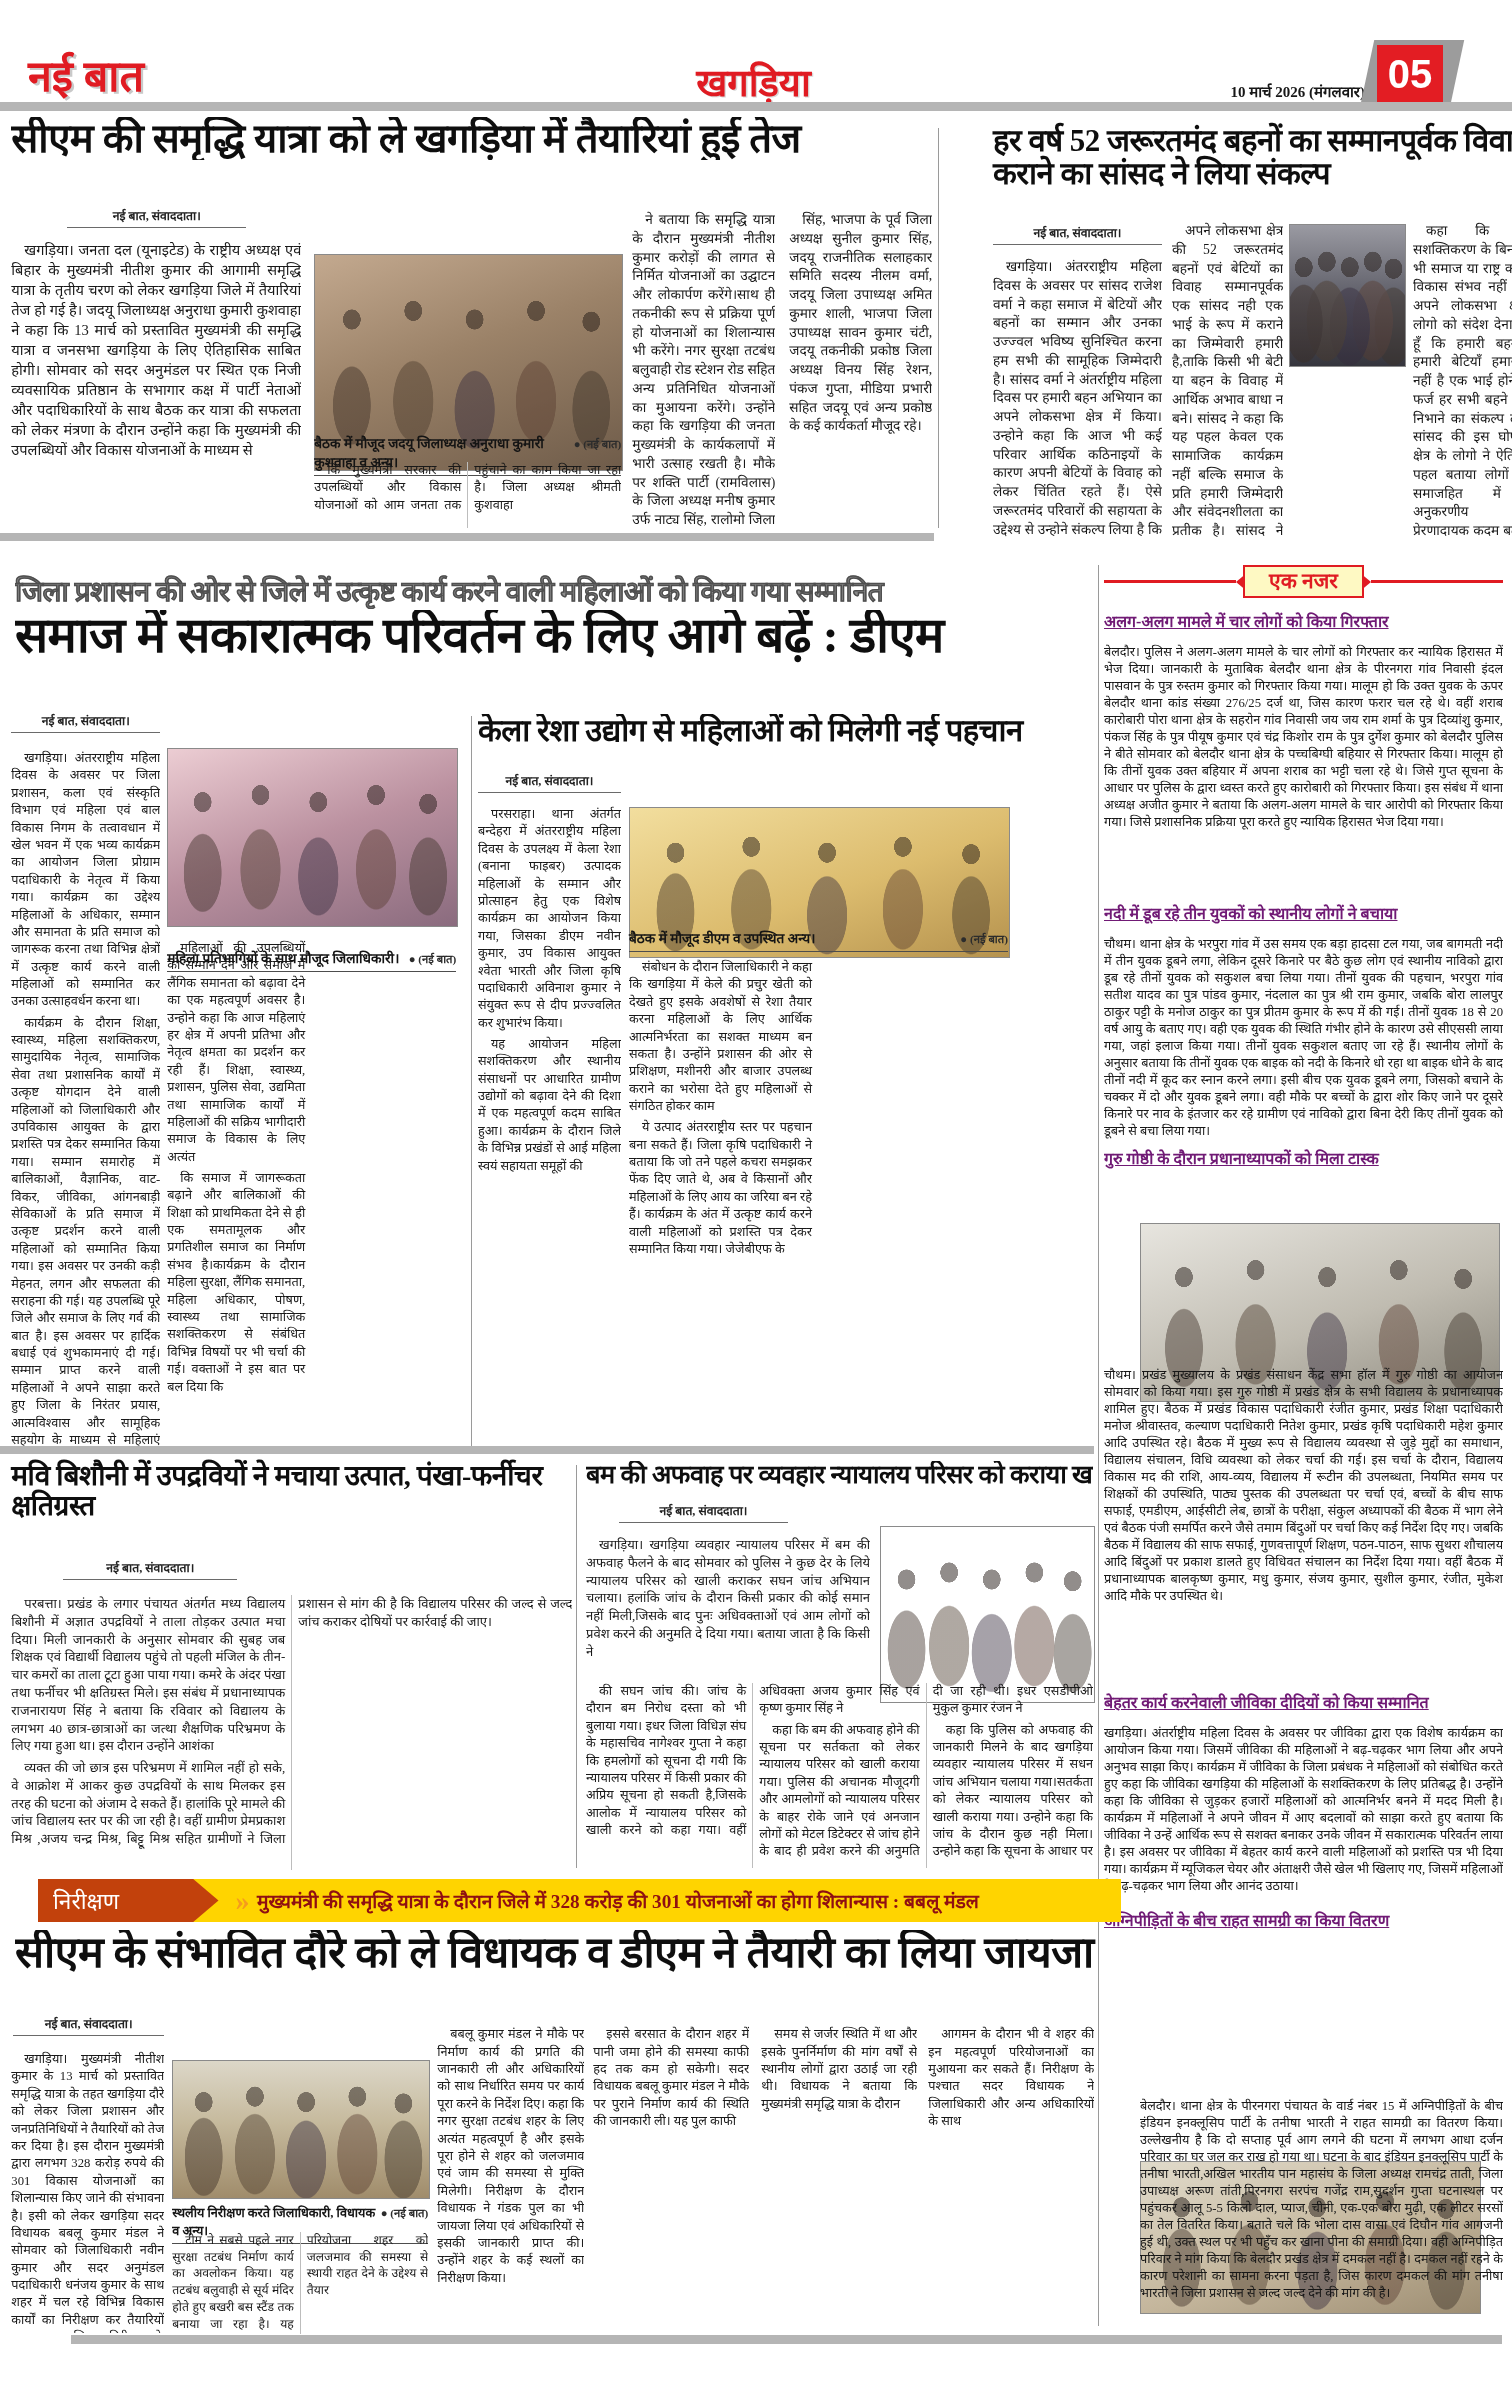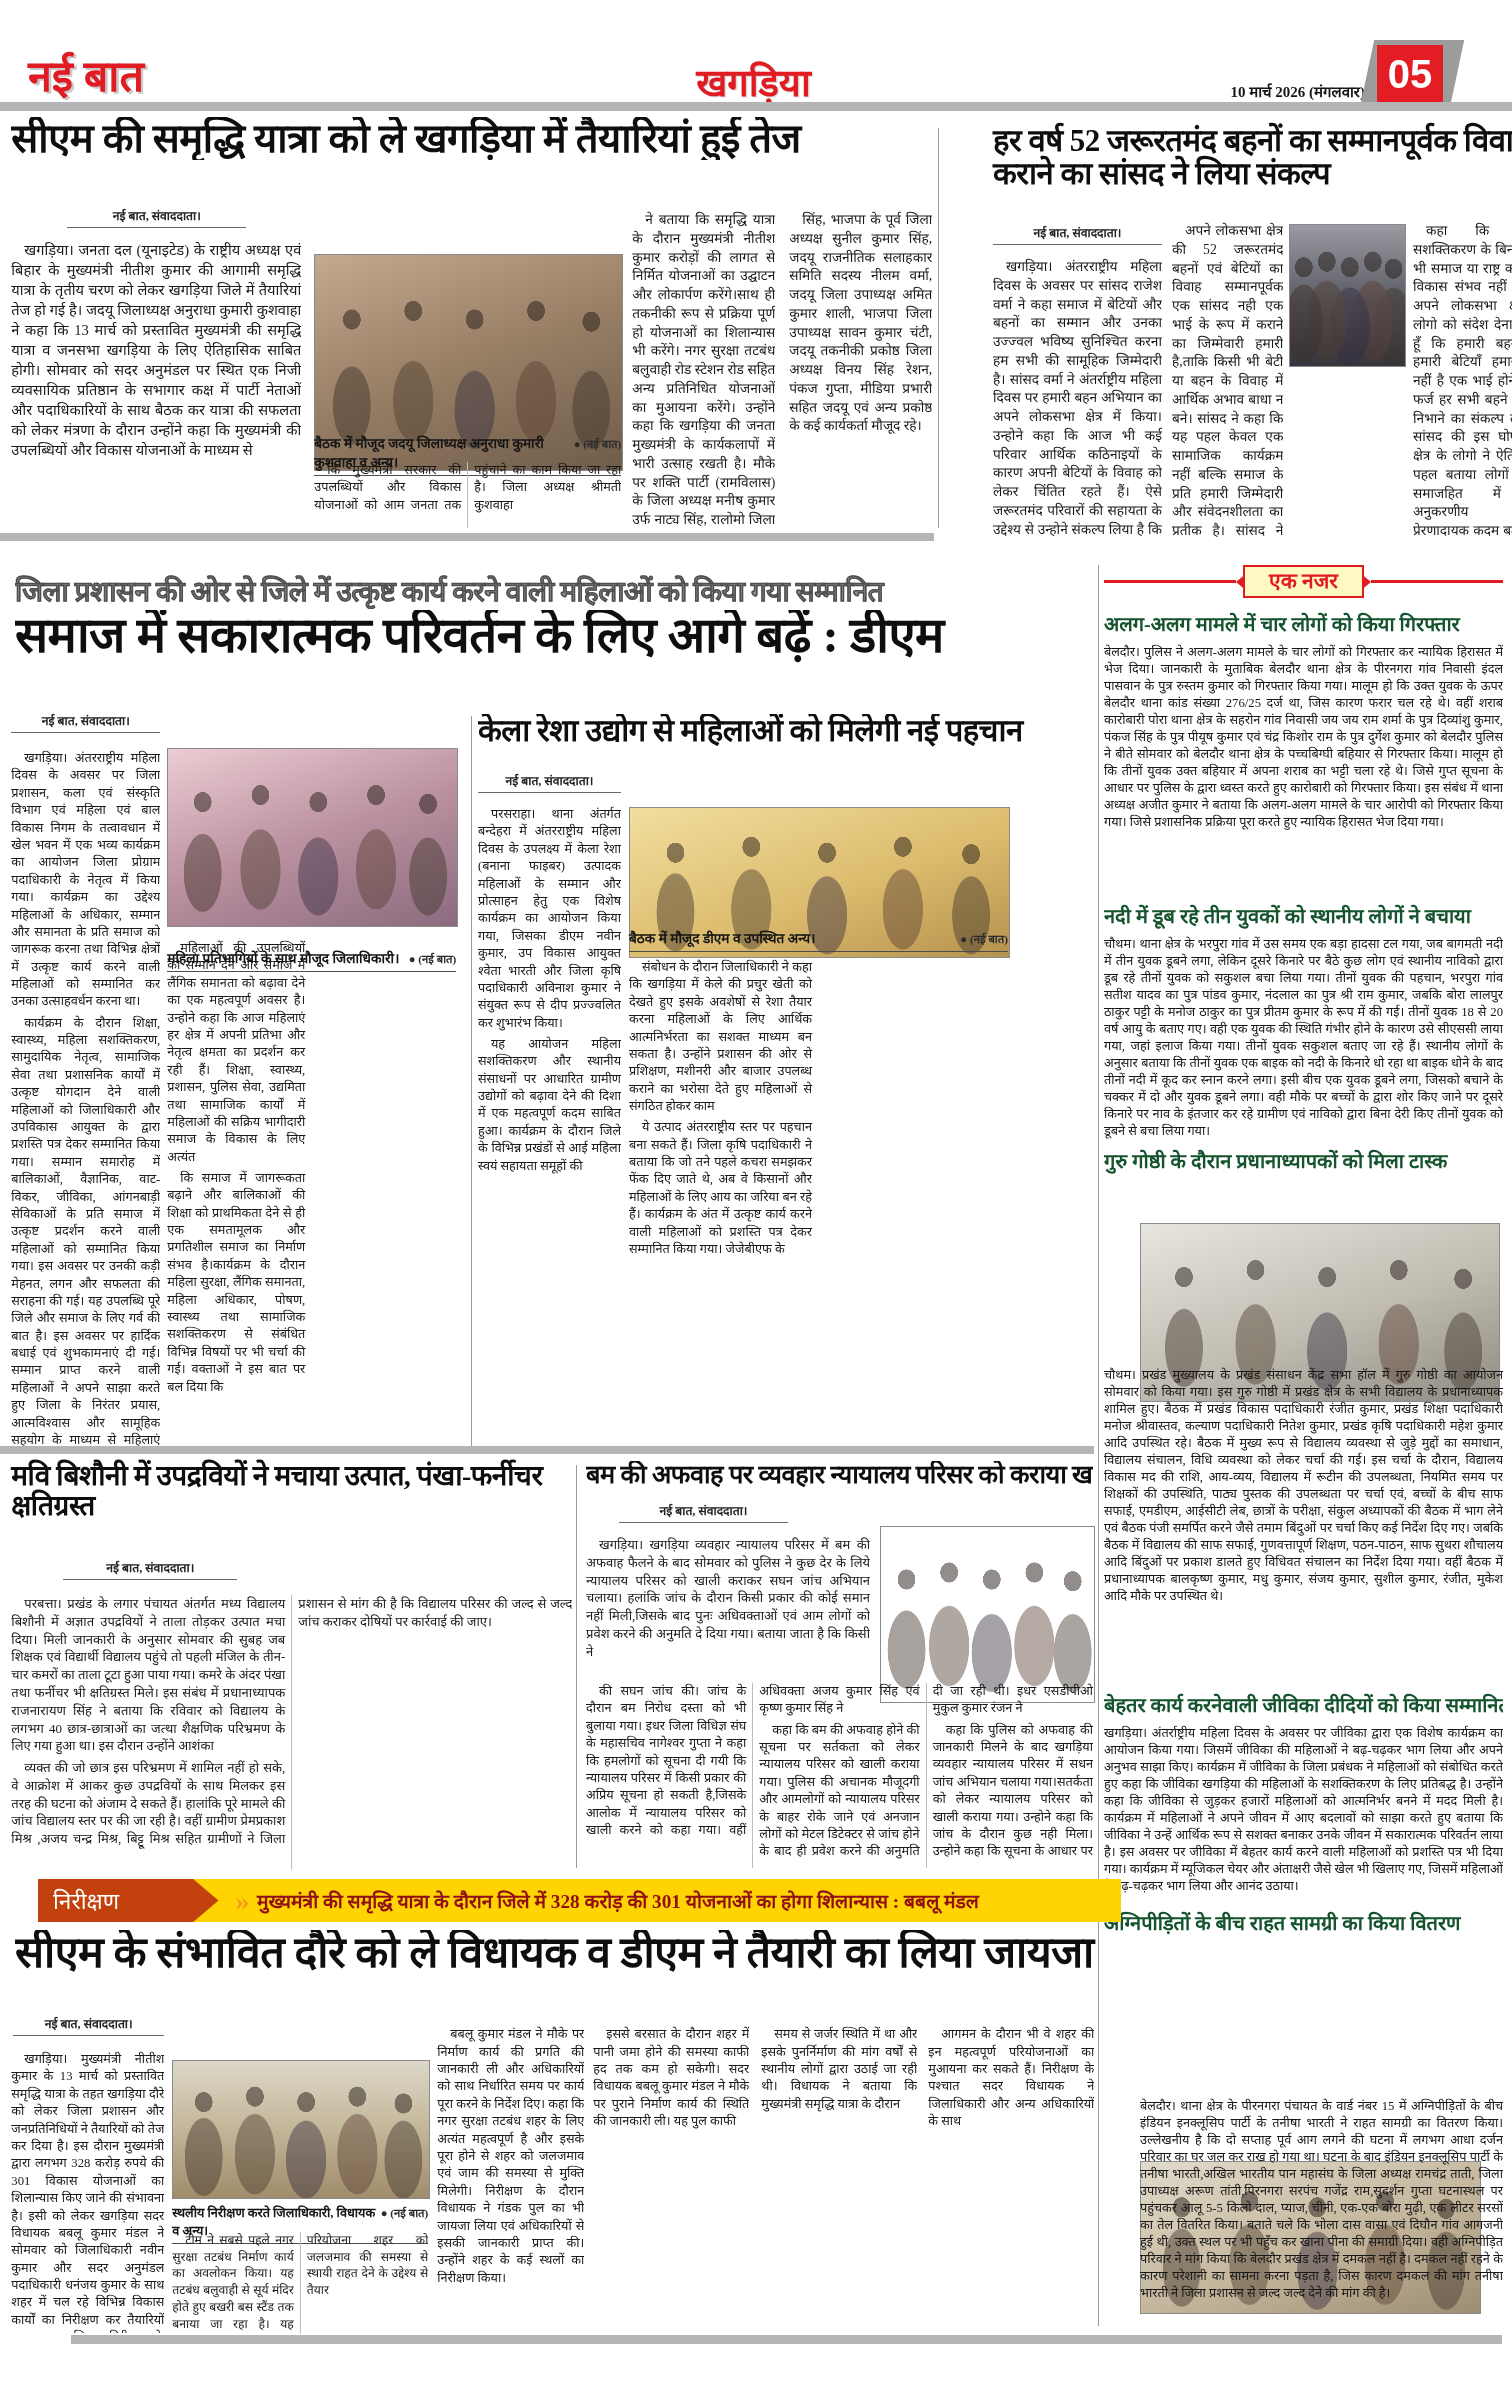--- a/index.html
+++ b/index.html
@@ -34,21 +34,21 @@
   .ph-field{background:linear-gradient(180deg,#dcd7c8 0%,#c6ba9d 45%,#a08c6b 100%);}
   .ph-room{background:linear-gradient(160deg,#e7e5df 0%,#c0bcb1 55%,#8f8b80 100%);}
   .ph-relief{background:linear-gradient(160deg,#e1dbcb 0%,#c4b69c 55%,#9d8d72 100%);}
   .cap{display:flex;justify-content:space-between;align-items:baseline;font-weight:700;
        font-size:13.7px;color:#141414;border-bottom:1.9px solid #4d4d4d;padding:2.8px 0 3.8px 0;}
   .cap .cr{font-size:11.3px;font-weight:700;color:#2c2c2c;white-space:nowrap;}
   .hbar{background:#b5b5b5;}
   .vrule{background:#9a9a9a;width:1.4px;}
   .kicker{font-weight:800;color:#8d8d8d;-webkit-text-stroke:0.6px #4f4f4f;
           font-size:28px;letter-spacing:-0.5px;}
-  .s-head{font-weight:800;font-size:20px;color:#14532d;white-space:nowrap;overflow:hidden;}
+  .s-head{font-weight:800;font-size:16px;color:#701a75;white-space:nowrap;overflow:hidden;text-decoration:underline;}
   .s-body{font-size:12.7px;line-height:1.34;text-align:justify;overflow:hidden;}
   .badge-row{display:flex;align-items:center;}
   .badge-line{flex:1;height:3.8px;background:#e01b22;}
   .tri{width:0;height:0;border-style:solid;}
   .tri-l{border-width:10.4px 12.2px 10.4px 0;border-color:transparent #e01b22 transparent transparent;margin-right:-5.6px;}
   .tri-r{border-width:10.4px 0 10.4px 12.2px;border-color:transparent transparent transparent #e01b22;margin-left:-5.6px;}
   .badge{background:#fef9c3;border:2.4px solid #e01b22;color:#e01b22;font-weight:800;
          font-size:21px;padding:1.9px 24.5px;line-height:1.2;z-index:2;}
   .banner{display:flex;align-items:stretch;background:#ffd400;}
   .banner-label{background:#c2410c;color:#ffffff;font-weight:400;font-size:22.6px;

